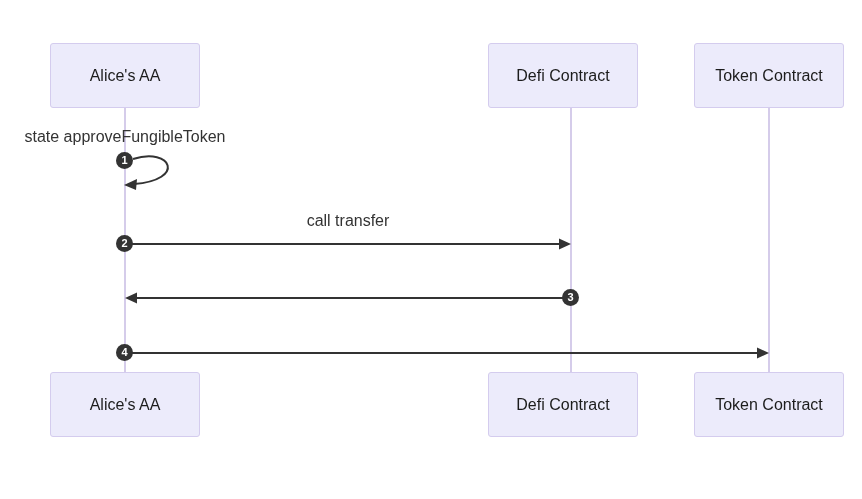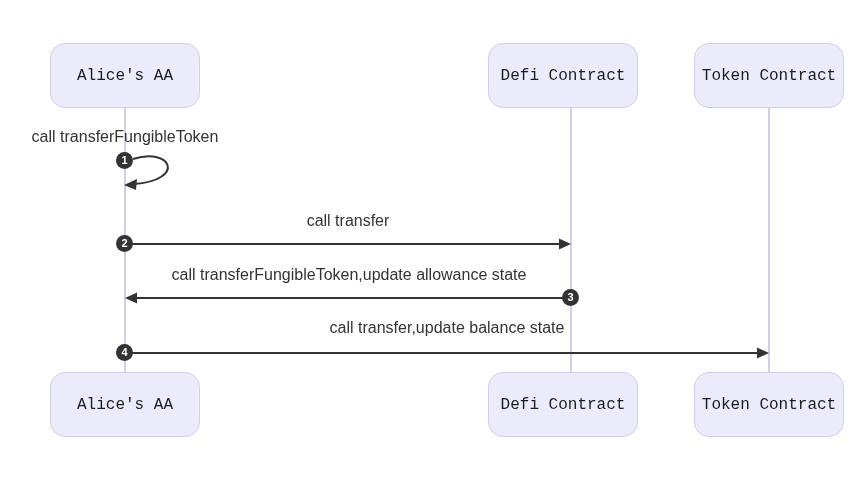--- a/index.html
+++ b/index.html
@@ -21,28 +21,27 @@
     top: 0;
     width: 862px;
     height: 499px;
   }
   .actor {
     position: absolute;
     width: 148px;
     height: 63px;
     background: #ECEBFB;
     border: 1px solid #D4CCEE;
-    border-radius: 15px;
+    border-radius: 3px;
     display: flex;
     align-items: center;
     justify-content: center;
     font-size: 16px;
     color: #1c1c1c;
     box-sizing: content-box;
-    font-family: Liberation Mono, monospace;
   }
   .actor-alice  { left: 50px;  }
   .actor-defi   { left: 488px; }
   .actor-token  { left: 694px; text-align: center; }
   .row-top      { top: 43px;  }
   .row-bottom   { top: 372px; }
   .msg {
     position: absolute;
     transform: translateX(-50%);
     white-space: nowrap;
@@ -109,23 +108,21 @@
   <div class="actor actor-alice row-bottom">
     <span>Alice's AA</span>
   </div>
   <div class="actor actor-defi row-bottom">
     <span>Defi Contract</span>
   </div>
   <div class="actor actor-token row-bottom">
     <span>Token Contract</span>
   </div>
 
-  <div class="msg msg-1">call transferFungibleToken</div>
+  <div class="msg msg-1">state approveFungibleToken</div>
   <div class="msg msg-2">call transfer</div>
-  <div class="msg msg-3">call transferFungibleToken,update allowance state</div>
-  <div class="msg msg-4">call transfer,update balance state</div>
 
   <div class="seq-badge badge-1">1</div>
   <div class="seq-badge badge-2">2</div>
   <div class="seq-badge badge-3">3</div>
   <div class="seq-badge badge-4">4</div>
 
 </div>
 
 </body></html>

